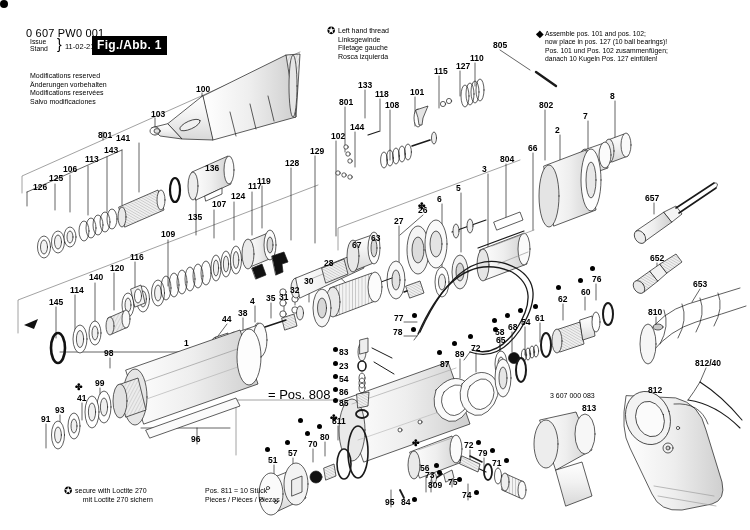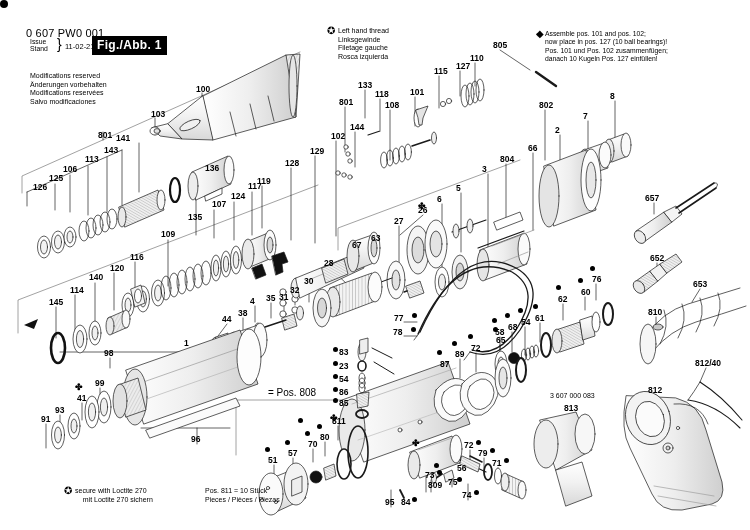--- a/index.html
+++ b/index.html
@@ -27,21 +27,21 @@
   .note-lh{left:338px;top:27px;font-size:7px;line-height:8.5px;}
   .note-lh-icon{left:327px;top:26px;font-size:10px;line-height:10px;}
 
   .note-asm{left:545px;top:30px;font-size:6.8px;line-height:8.4px;}
   .note-asm-icon{left:536px;top:29px;font-size:10px;line-height:10px;}
 
   .note-loc{left:75px;top:487px;font-size:7px;line-height:8.6px;}
   .note-loc-icon{left:64px;top:486px;font-size:10px;line-height:10px;}
   .note-pcs{left:205px;top:487px;font-size:7px;line-height:8.6px;}
 
-  .legend-808{left:268px;top:387px;font-size:10px;}
+  .legend-808{left:268px;top:387px;font-size:13px;}
   .legend-dot{left:255px;top:388px;width:8px;height:8px;border-radius:50%;background:#000;}
 
   .pn-813{left:550px;top:392px;font-size:7px;}
 
   
   .cal{position:absolute;font-size:8.5px;font-weight:bold;white-space:nowrap;}
   .bdot{position:absolute;width:5px;height:5px;border-radius:50%;background:#000;}
   .plus{position:absolute;font-size:9px;line-height:9px;font-weight:bold;}
 </style>
 </head>
@@ -723,37 +723,37 @@
       <div class="cal" style="left: 339px; top: 398px;">85</div>
       <div class="cal" style="left: 440px; top: 359px;">87</div>
       <div class="cal" style="left: 455px; top: 349px;">89</div>
       <div class="cal" style="left: 471px; top: 343px;">72</div>
       <div class="cal" style="left: 496px; top: 335px;">65</div>
       <div class="cal" style="left: 268px; top: 455px;">51</div>
       <div class="cal" style="left: 288px; top: 448px;">57</div>
       <div class="cal" style="left: 308px; top: 439px;">70</div>
       <div class="cal" style="left: 320px; top: 432px;">80</div>
       <div class="cal" style="left: 332px; top: 416px;">811</div>
-      <div class="cal" style="left: 420px; top: 463px; padding-left: 37px;">56</div>
+      <div class="cal" style="left: 420px; top: 463px;">56</div>
       <div class="cal" style="left: 425px; top: 470px;">73</div>
       <div class="cal" style="left: 428px; top: 480px;">809</div>
       <div class="cal" style="left: 448px; top: 477px;">75</div>
       <div class="cal" style="left: 462px; top: 490px;">74</div>
       <div class="cal" style="left: 464px; top: 440px;">72</div>
       <div class="cal" style="left: 478px; top: 448px;">79</div>
       <div class="cal" style="left: 492px; top: 458px;">71</div>
       <div class="cal" style="left: 385px; top: 497px;">95</div>
       <div class="cal" style="left: 401px; top: 497px;">84</div>
       <div class="cal" style="left: 645px; top: 193px;">657</div>
       <div class="cal" style="left: 650px; top: 253px;">652</div>
       <div class="cal" style="left: 693px; top: 279px;">653</div>
       <div class="cal" style="left: 648px; top: 307px;">810</div>
       <div class="cal" style="left: 695px; top: 358px;">812/40</div>
       <div class="cal" style="left: 648px; top: 385px;">812</div>
-      <div class="cal" style="left: 548px; top: 403px; padding-left: 16px;">813</div>
+      <div class="cal" style="left: 566px; top: 403px; padding-left: 16px;">813</div>
       <div class="bdot" style="left: 333px; top: 347px;"></div>
       <div class="bdot" style="left: 333px; top: 361px;"></div>
       <div class="bdot" style="left: 333px; top: 374px;"></div>
       <div class="bdot" style="left: 333px; top: 387px;"></div>
       <div class="bdot" style="left: 333px; top: 398px;"></div>
       <div class="bdot" style="left: 412px; top: 313px;"></div>
       <div class="bdot" style="left: 411px; top: 327px;"></div>
       <div class="bdot" style="left: 492px; top: 318px;"></div>
       <div class="bdot" style="left: 505px; top: 313px;"></div>
       <div class="bdot" style="left: 518px; top: 308px;"></div>

